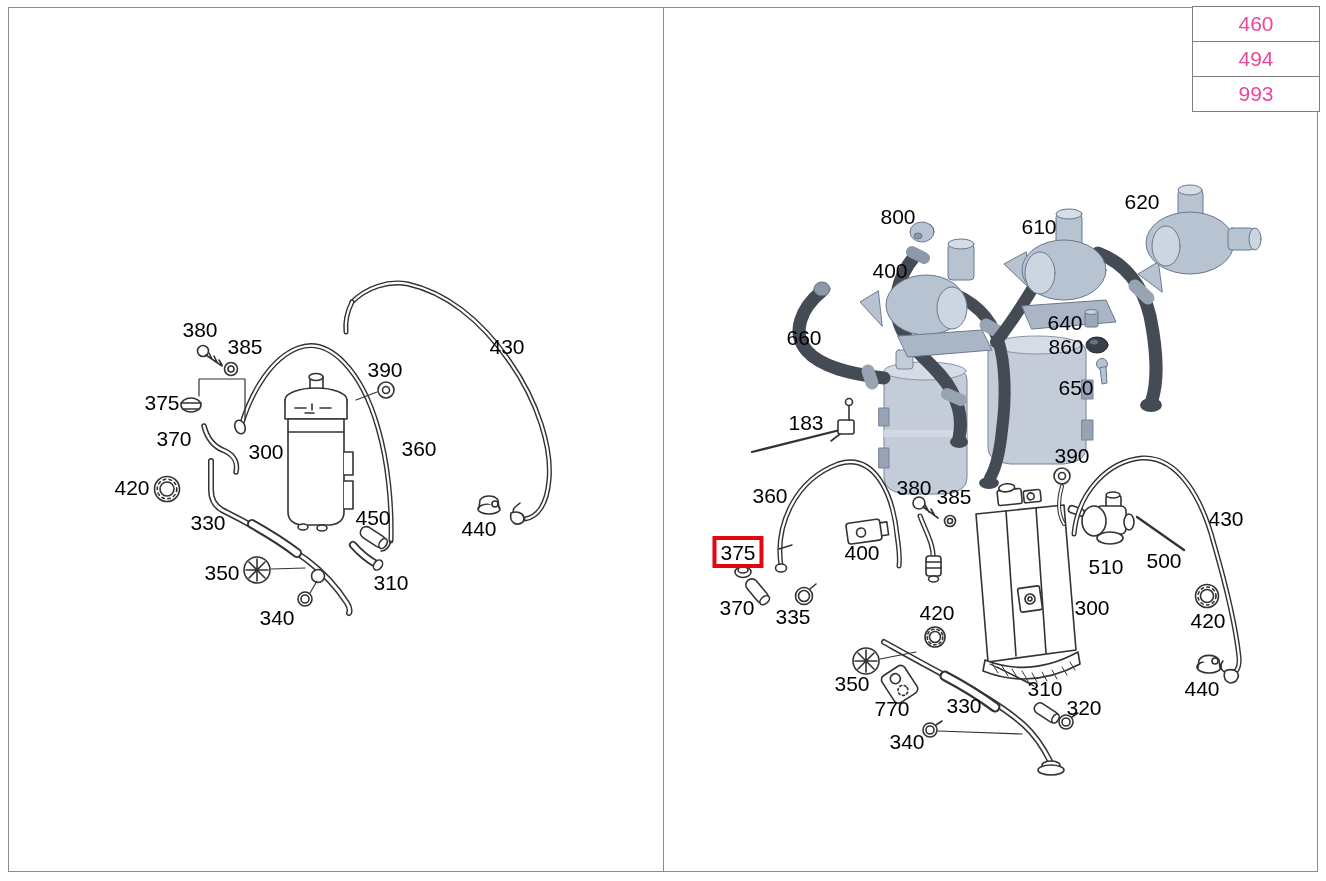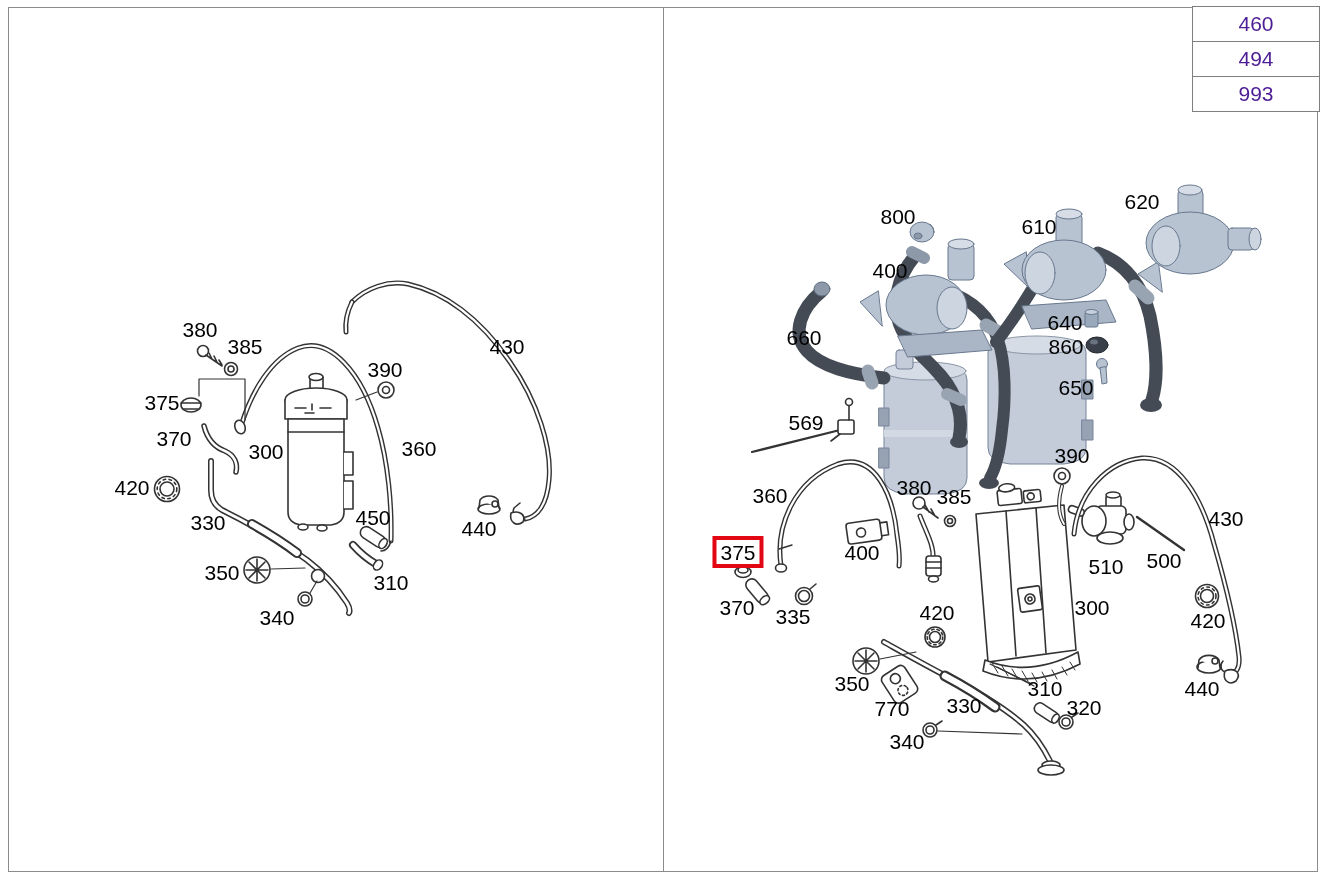--- a/index.html
+++ b/index.html
@@ -15,21 +15,21 @@
   .lbl{
     position:absolute;transform:translate(-50%,-50%);
     font-size:21px;line-height:1;color:#000;white-space:nowrap;cursor:pointer;
   }
   .lbl.hl{
     border:4px solid #e30613;background:#fff;padding:2px 4px 1px 4px;
   }
   table.ref{position:absolute;left:1192px;top:6px;z-index:4;border-collapse:collapse;background:#fff;}
   table.ref td{
     width:124px;height:32px;border:1px solid #7f7f7f;text-align:center;
-    font-size:21px;color:#4c1d95;background:#fff;cursor:pointer;margin-left:48px;
+    font-size:21px;color:#ec4899;background:#fff;cursor:pointer;margin-left:48px;
   }
 </style>
 </head>
 <body>
 
 <div class="panel left"></div>
 <div class="panel right"></div>
 
 <svg id="art" width="1326" height="881" viewBox="0 0 1326 881">
 
@@ -348,21 +348,21 @@
   <span class="lbl" style="left:277px;top:617px">340</span>
 
   <span class="lbl" style="left:898px;top:216px">800</span>
   <span class="lbl" style="left:890px;top:270px">400</span>
   <span class="lbl" style="left:1039px;top:226px">610</span>
   <span class="lbl" style="left:1142px;top:201px">620</span>
   <span class="lbl" style="left:1065px;top:322px">640</span>
   <span class="lbl" style="left:1066px;top:346px">860</span>
   <span class="lbl" style="left:1076px;top:387px">650</span>
   <span class="lbl" style="left:804px;top:337px">660</span>
-  <span class="lbl" style="left:806px;top:422px">569</span>
+  <span class="lbl" style="left:806px;top:422px">183</span>
   <span class="lbl" style="left:1072px;top:455px">390</span>
   <span class="lbl" style="left:770px;top:495px">360</span>
   <span class="lbl" style="left:914px;top:487px">380</span>
   <span class="lbl" style="left:954px;top:496px">385</span>
   <span class="lbl" style="left:1226px;top:518px">430</span>
   <span class="lbl" style="left:862px;top:552px">400</span>
   <span class="lbl" style="left:1164px;top:560px">500</span>
   <span class="lbl" style="left:1106px;top:566px">510</span>
   <span class="lbl" style="left:737px;top:607px">370</span>
   <span class="lbl" style="left:793px;top:616px">335</span>

